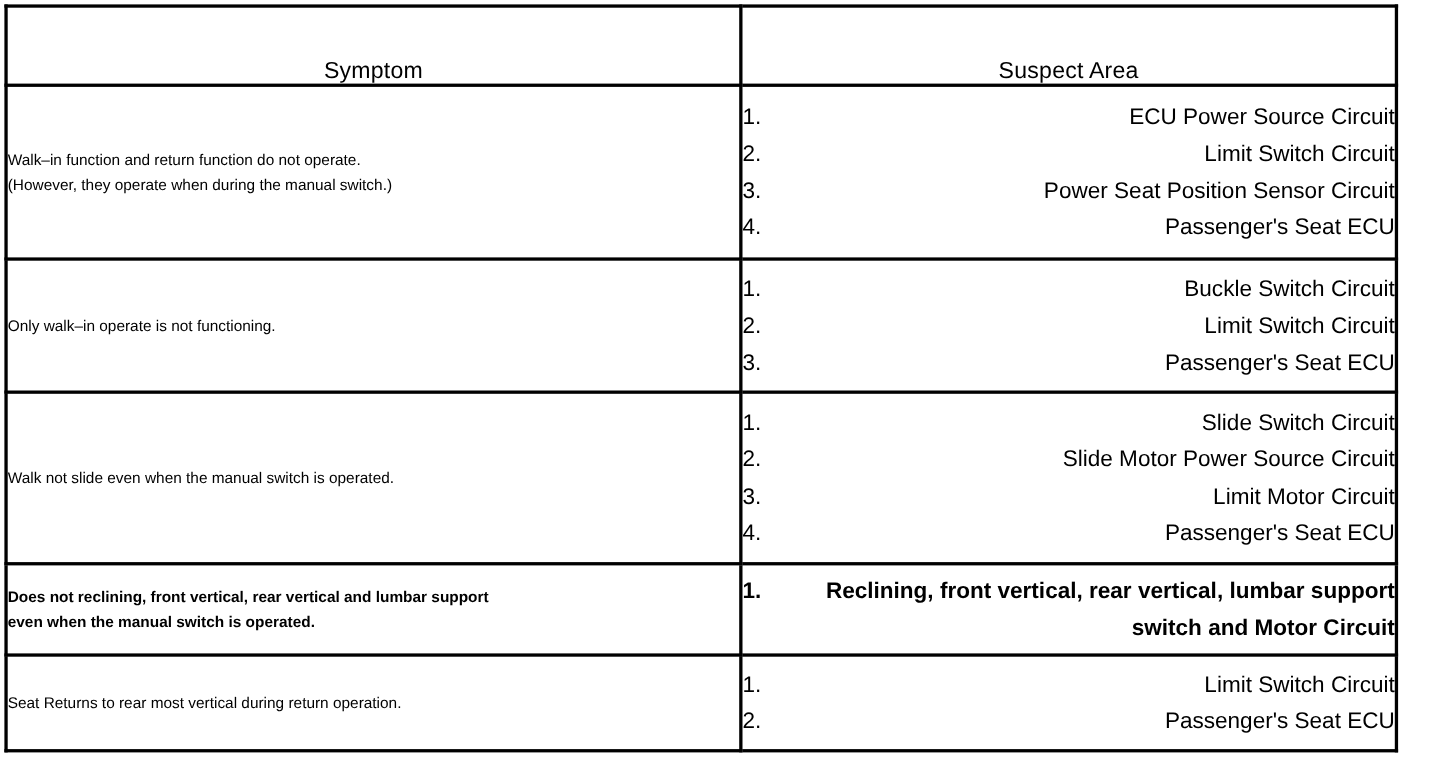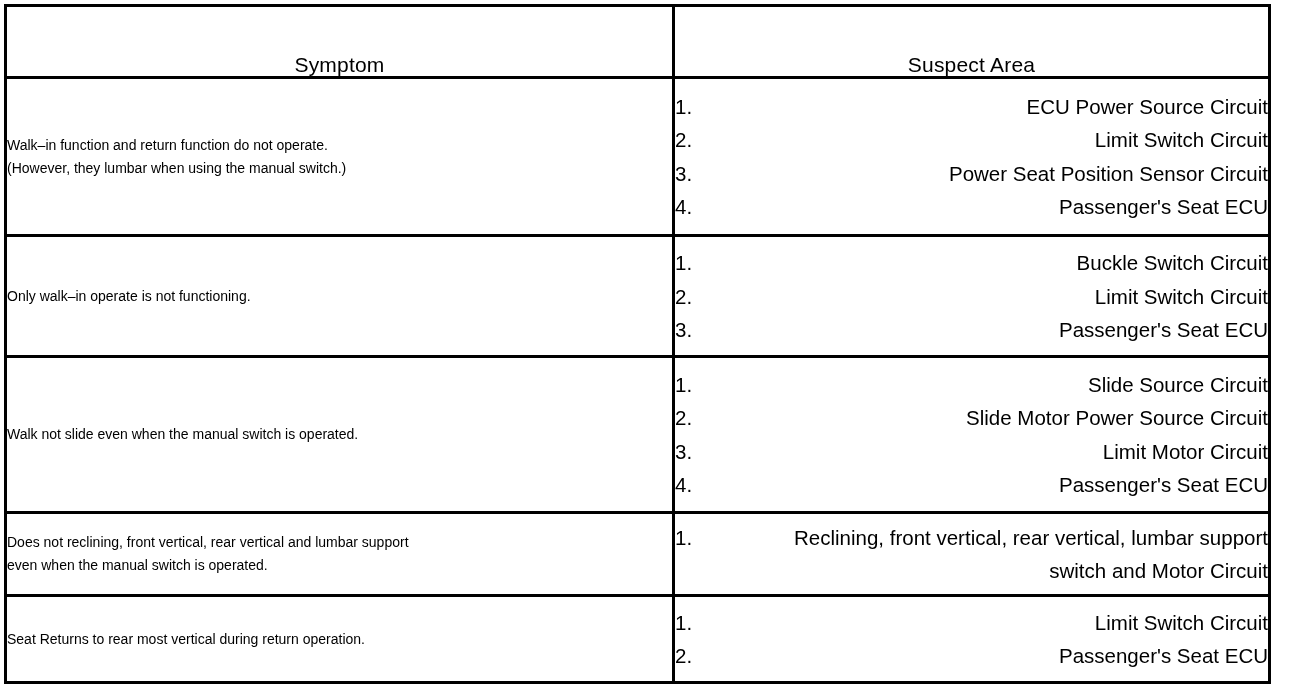--- a/index.html
+++ b/index.html
@@ -93,21 +93,21 @@
   ol.suspect-list li.suspect-item .txt .wrap-line {
     display: block;
     text-align: right;
   }
 
   
   tr.row-0 td { height: 144px; }
   tr.row-1 td { height: 110px; }
   tr.row-2 td { height: 84px; }
   tr.row-3 td { height: 142px; }
-  tr.row-4 td { height: 74px; }
+  tr.row-4 td { height: 74px; font-weight: bold; }
   tr.row-5 td { height: 78px; }
 </style>
 </head>
 <body>
 
 <div class="page">
   <table class="symptom-table">
     <colgroup>
       <col class="col-symptom">
       <col class="col-suspect">
@@ -119,21 +119,21 @@
         </th>
         <th>
           <span class="hdr-text">Suspect Area</span>
         </th>
       </tr>
     </thead>
     <tbody id="table-body">
         <tr class="row-0">
           <td class="symptom-cell">
             <span class="sym-line">Walk–in function and return function do not operate.</span>
-            <span class="sym-line">(However, they lumbar when using the manual switch.)</span>
+            <span class="sym-line">(However, they operate when during the manual switch.)</span>
           </td>
           <td class="suspect-cell">
             <ol class="suspect-list">
               <li class="suspect-item">
                 <span class="num">1.</span>
                 <span class="txt">
                   <span class="wrap-line">ECU Power Source Circuit</span>
                 </span>
               </li>
               <li class="suspect-item">
@@ -186,21 +186,21 @@
         </tr>
         <tr class="row-3">
           <td class="symptom-cell">
             <span class="sym-line">Walk not slide even when the manual switch is operated.</span>
           </td>
           <td class="suspect-cell">
             <ol class="suspect-list">
               <li class="suspect-item">
                 <span class="num">1.</span>
                 <span class="txt">
-                  <span class="wrap-line">Slide Source Circuit</span>
+                  <span class="wrap-line">Slide Switch Circuit</span>
                 </span>
               </li>
               <li class="suspect-item">
                 <span class="num">2.</span>
                 <span class="txt">
                   <span class="wrap-line">Slide Motor Power Source Circuit</span>
                 </span>
               </li>
               <li class="suspect-item">
                 <span class="num">3.</span>

